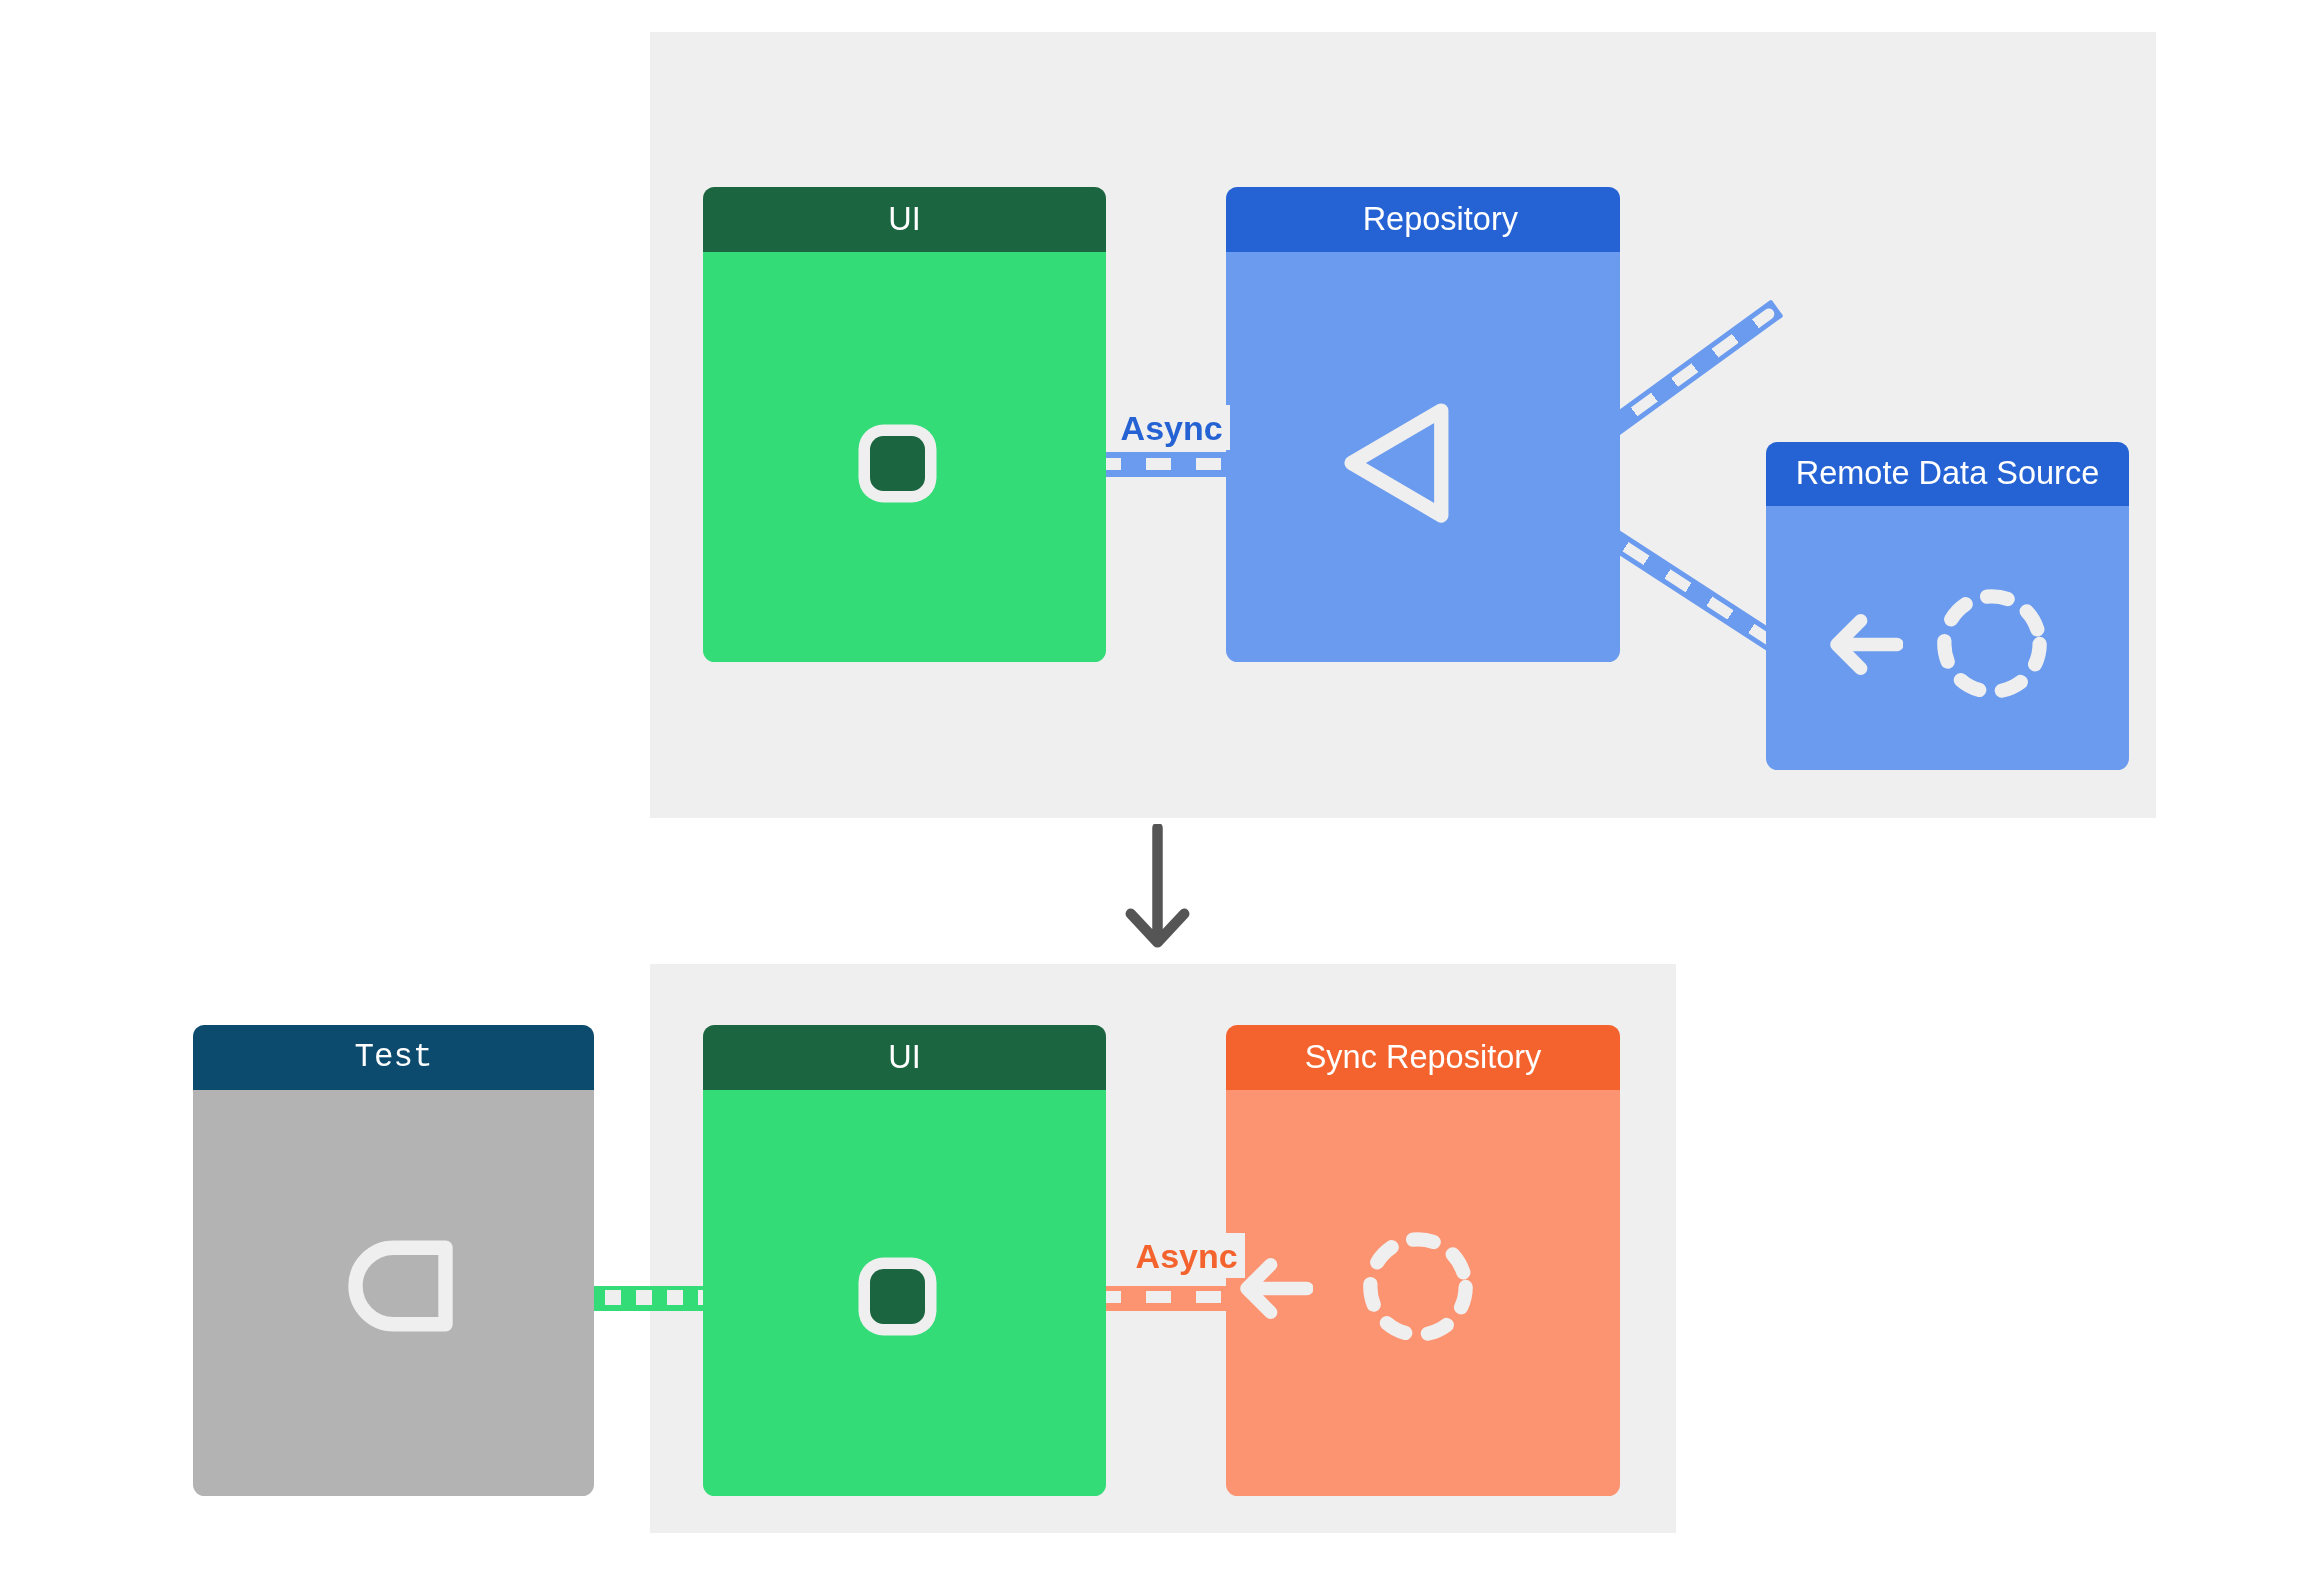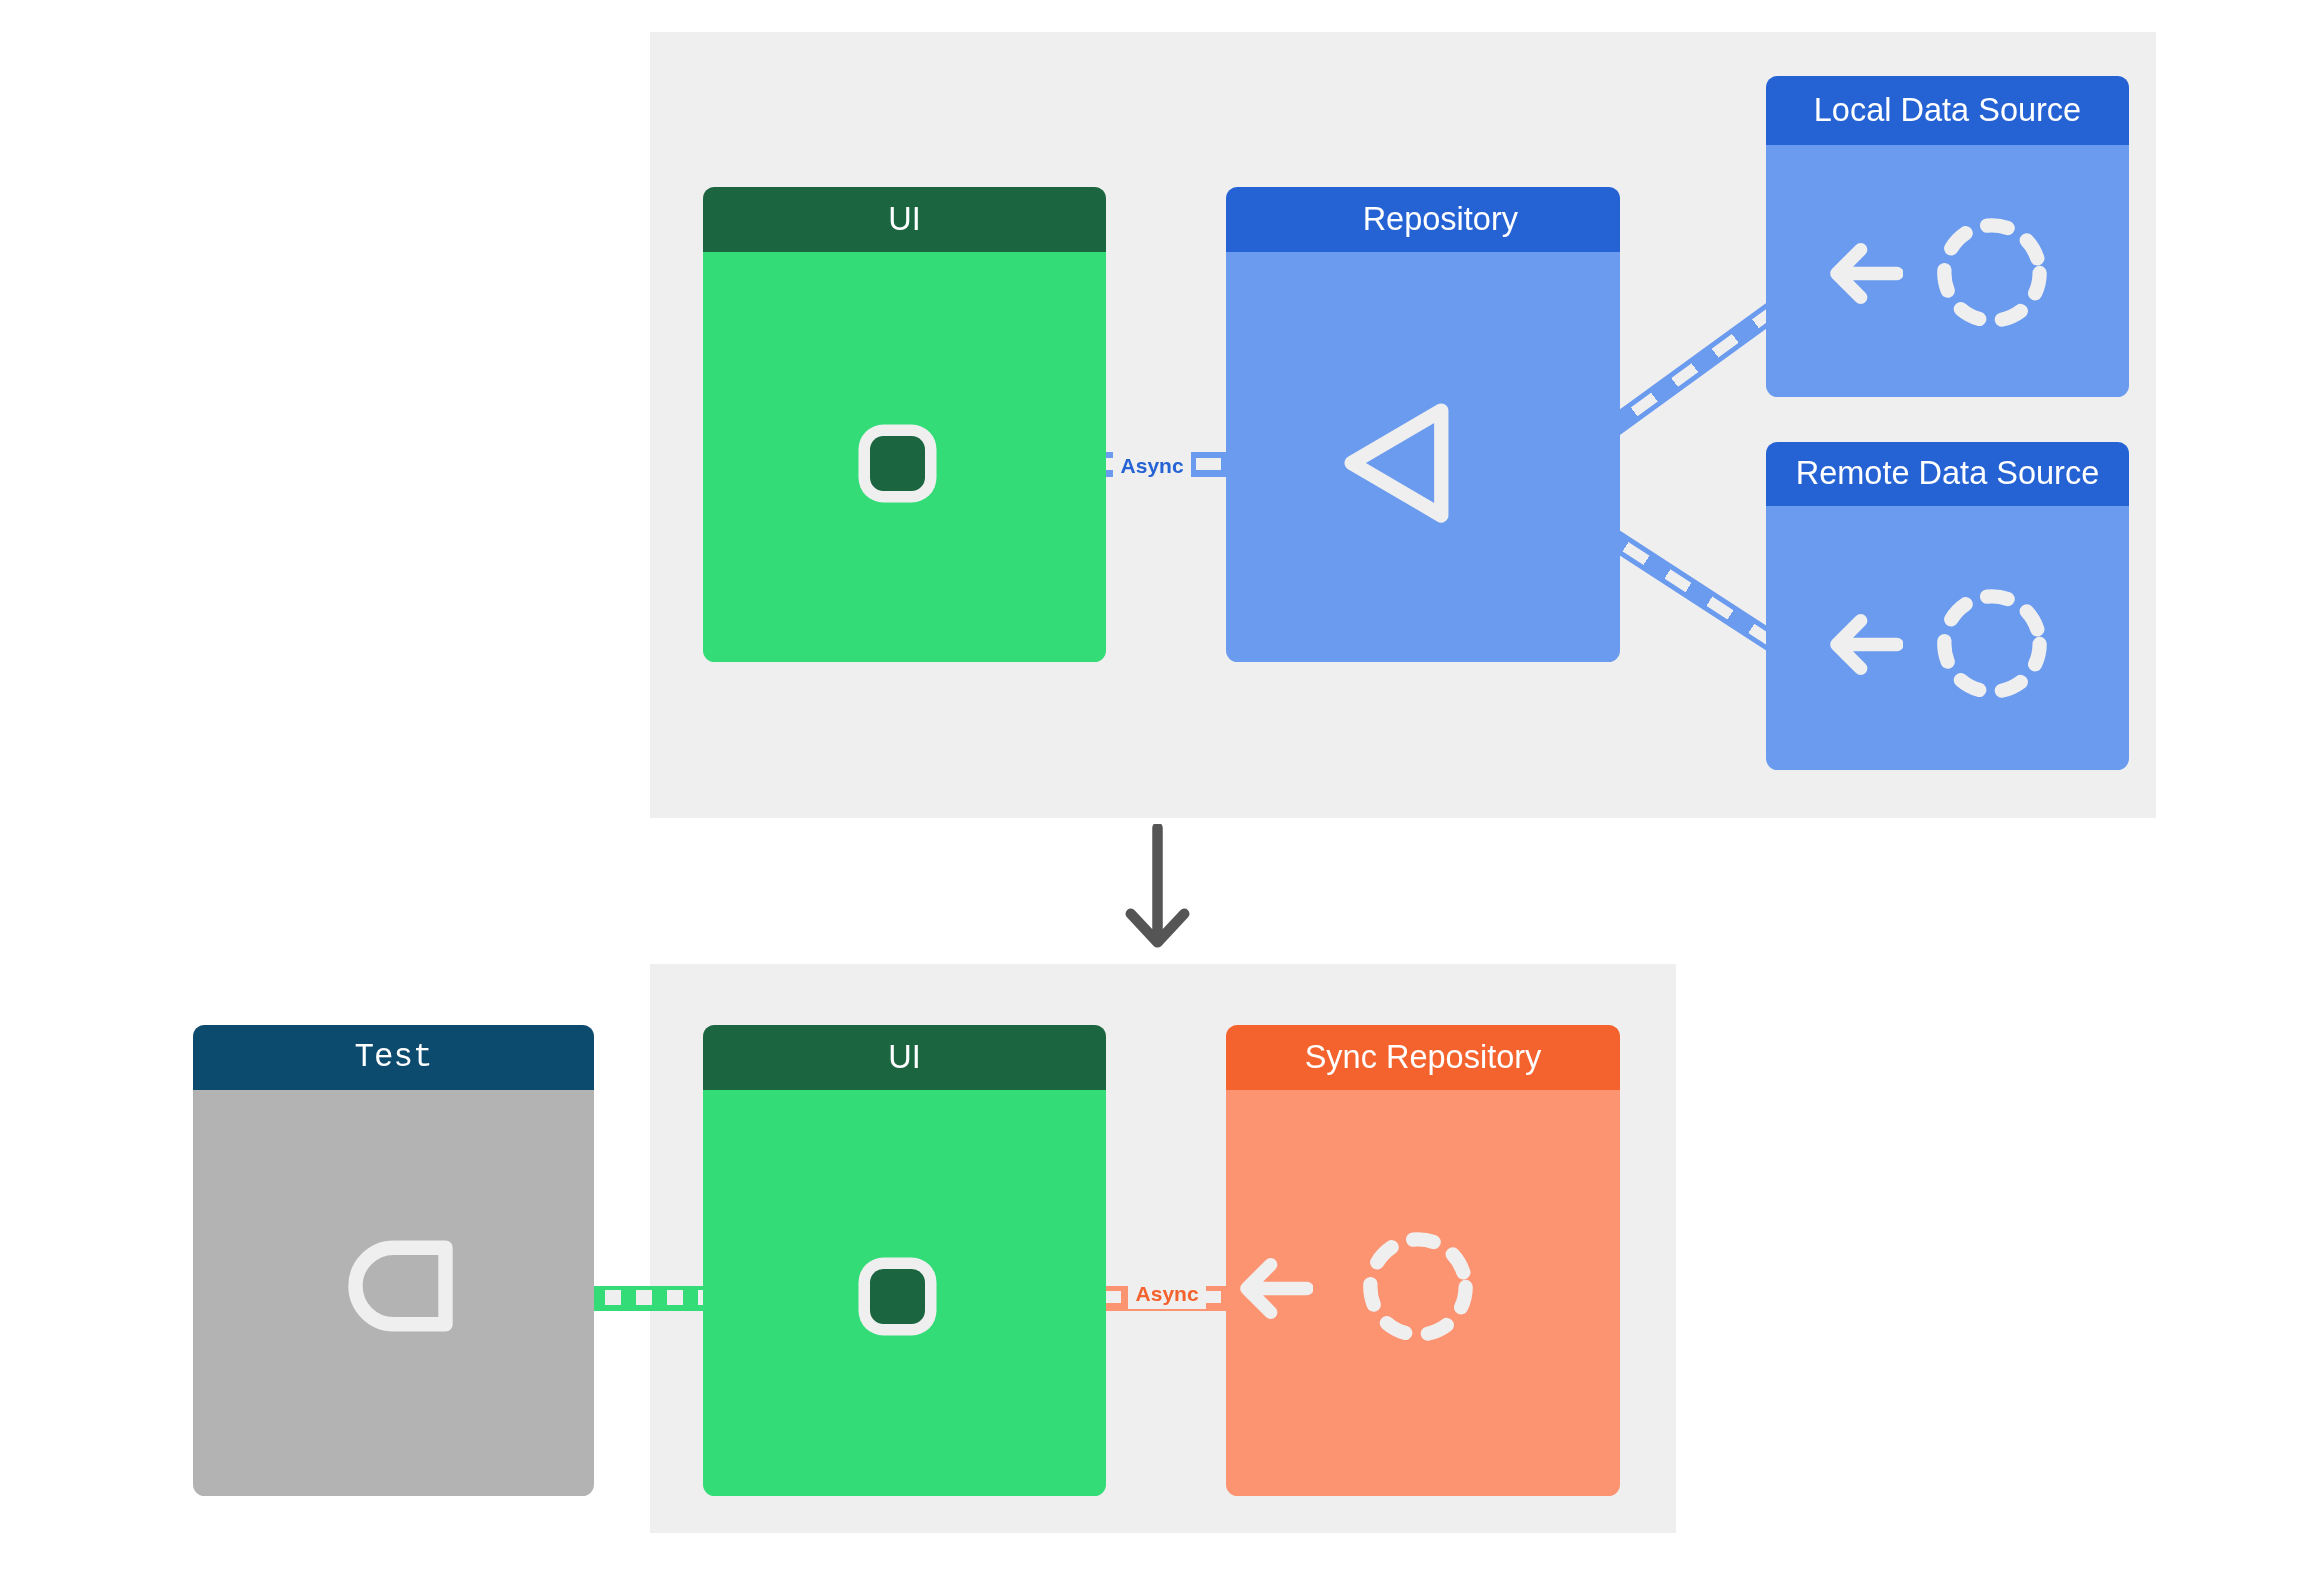--- a/index.html
+++ b/index.html
@@ -155,26 +155,25 @@
   }
   #wire-local  { left: 1539px; top: 468px;  width: 287px; transform: rotate(-36deg); }
   #wire-local .dashes  { width: 272px; }
   #wire-remote { left: 1539px; top: 478px;  width: 296px; transform: rotate(33deg); }
   #wire-remote .dashes { width: 282px; }
 
   
   .edge-label {
     position: absolute;
     background: #efefef;
-    font-size: 21px;
+    font-size: 34px;
     font-weight: bold;
     line-height: 1;
     padding: 5.7px 7.6px;
     white-space: nowrap;
-    margin-top: 44px;
   }
   #label-async { left: 1113px; top: 405px; color: #2563d4; }
   #label-sync  { left: 1128px; top: 1233px; color: #f4632e; }
 
   
   .icon { position: absolute; }
 
   
   .widget-icon {
     width: 55px; height: 55px;
@@ -227,24 +226,20 @@
   <div class="card green" id="card-ui-prod">
     <div class="card-header">UI</div>
     <div class="card-body"></div>
   </div>
 
   <div class="card blue" id="card-repository">
     <div class="card-header">Repository</div>
     <div class="card-body"></div>
   </div>
 
-  <div class="card blue" id="card-local-source">
-    <div class="card-header">Local Data Source</div>
-    <div class="card-body"></div>
-  </div>
 
   <div class="card blue" id="card-remote-source">
     <div class="card-header">Remote Data Source</div>
     <div class="card-body"></div>
   </div>
 
   <div class="icon widget-icon" id="icon-widget-prod"></div>
 
   <svg class="icon" id="icon-merge" viewBox="0 0 120 130">
     <path d="M108 10 L14 65 L108 120 Z" fill="none" stroke="#efefef" stroke-width="15" stroke-linejoin="round" stroke-linecap="round"></path>

